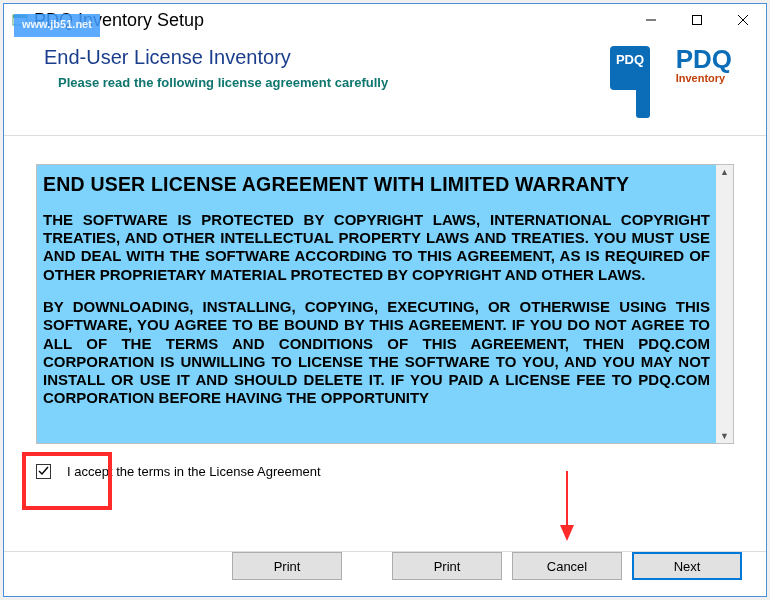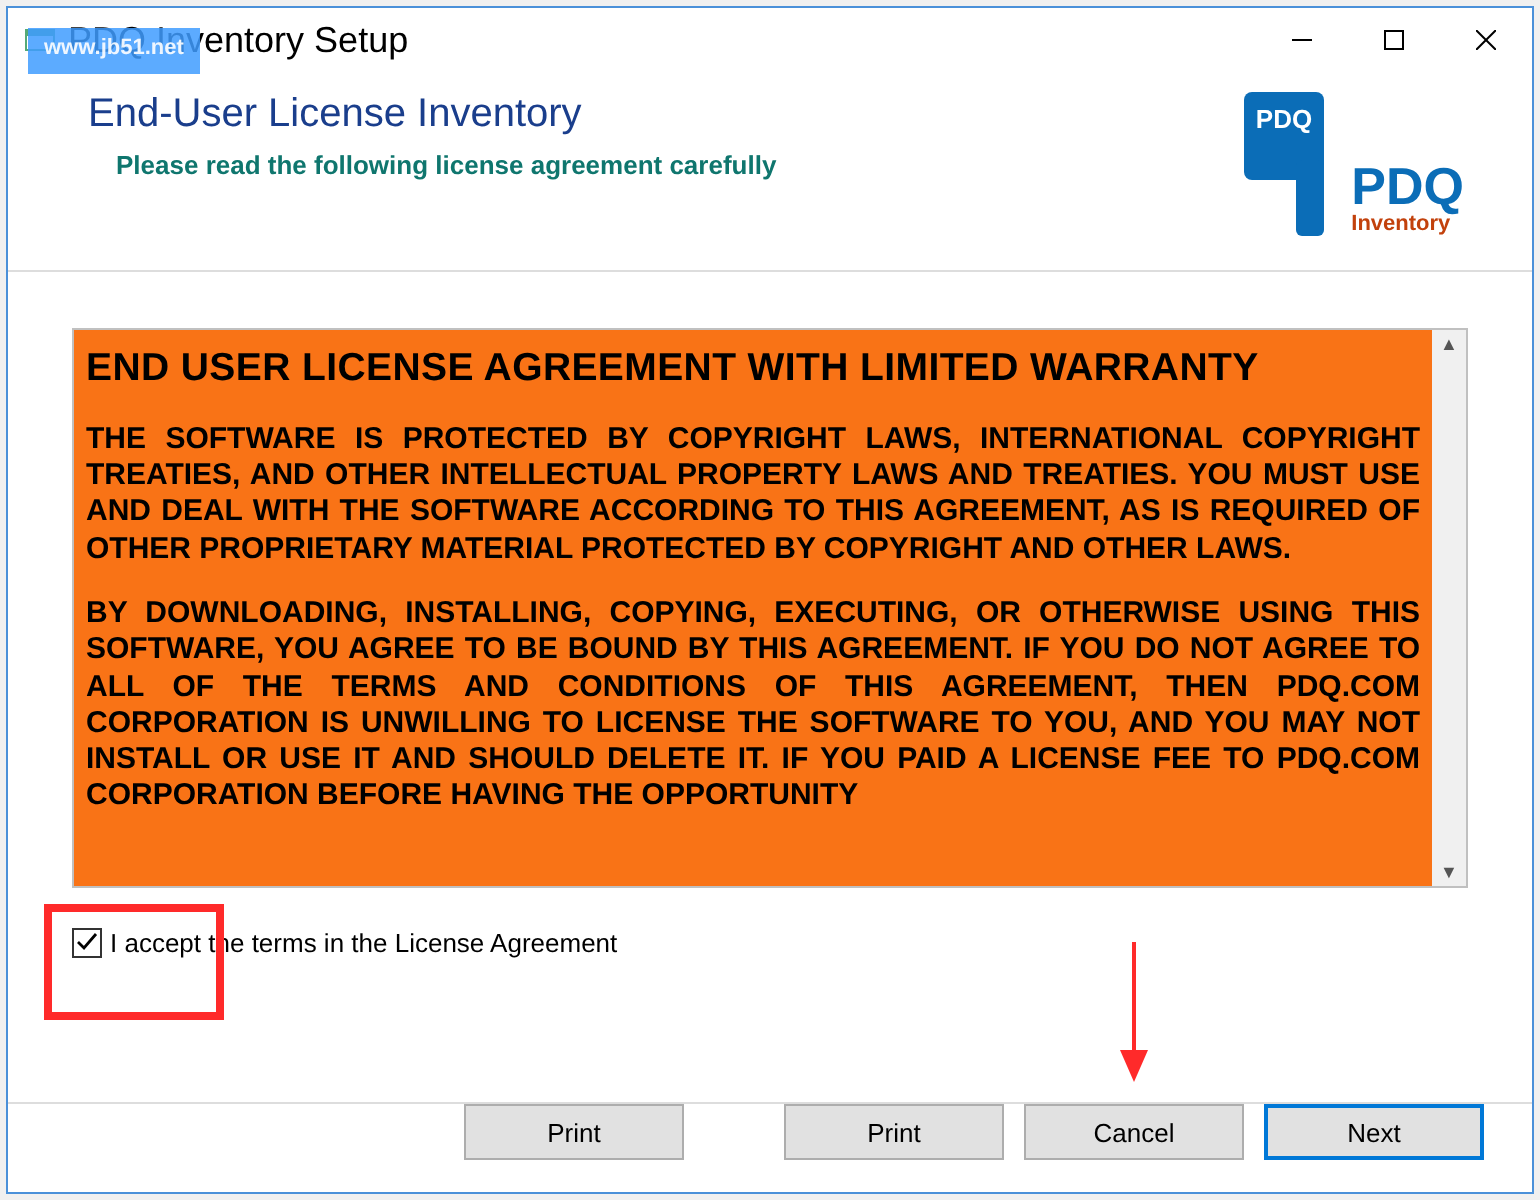--- a/index.html
+++ b/index.html
@@ -57,33 +57,33 @@
       font-weight: 400;
       color: #1a3e8c;
       margin-bottom: 6px;
     }
     .header-text p {
       font-size: 13px;
       color: #0f766e;
       margin-left: 14px;
       font-weight: bold;
     }
-    .logo-box { display: flex; align-items: flex-end; gap: 6px; margin-right: 10px; }
+    .logo-box { display: flex; align-items: flex-start; gap: 18px; margin-right: 10px; }
 
     .content {
       flex: 1;
       padding: 28px 32px 10px 32px;
       display: flex;
       flex-direction: column;
     }
     .eula-box {
       border: 1px solid #c0c0c0;
       height: 280px;
       position: relative;
-      background: #f97316;
+      background: #7dd3fc;
     }
     .eula-scroll {
       position: absolute;
       right: 0; top: 0; bottom: 0;
       width: 17px;
       background: #f0f0f0;
       display: flex;
       flex-direction: column;
       align-items: center;
       justify-content: space-between;
@@ -110,21 +110,21 @@
     .eula-p {
       text-align: justify;
       text-justify: inter-word;
       margin-bottom: 14px;
     }
 
     .accept-row {
       margin-top: 20px;
       display: flex;
       align-items: center;
-      gap: 4px;
+      gap: 16px;
       font-size: 13px;
     }
     .chk {
       width: 15px; height: 15px;
       border: 1px solid #333;
       display: inline-flex;
       align-items: center;
       justify-content: center;
       font-size: 11px;
       background: #fff;

